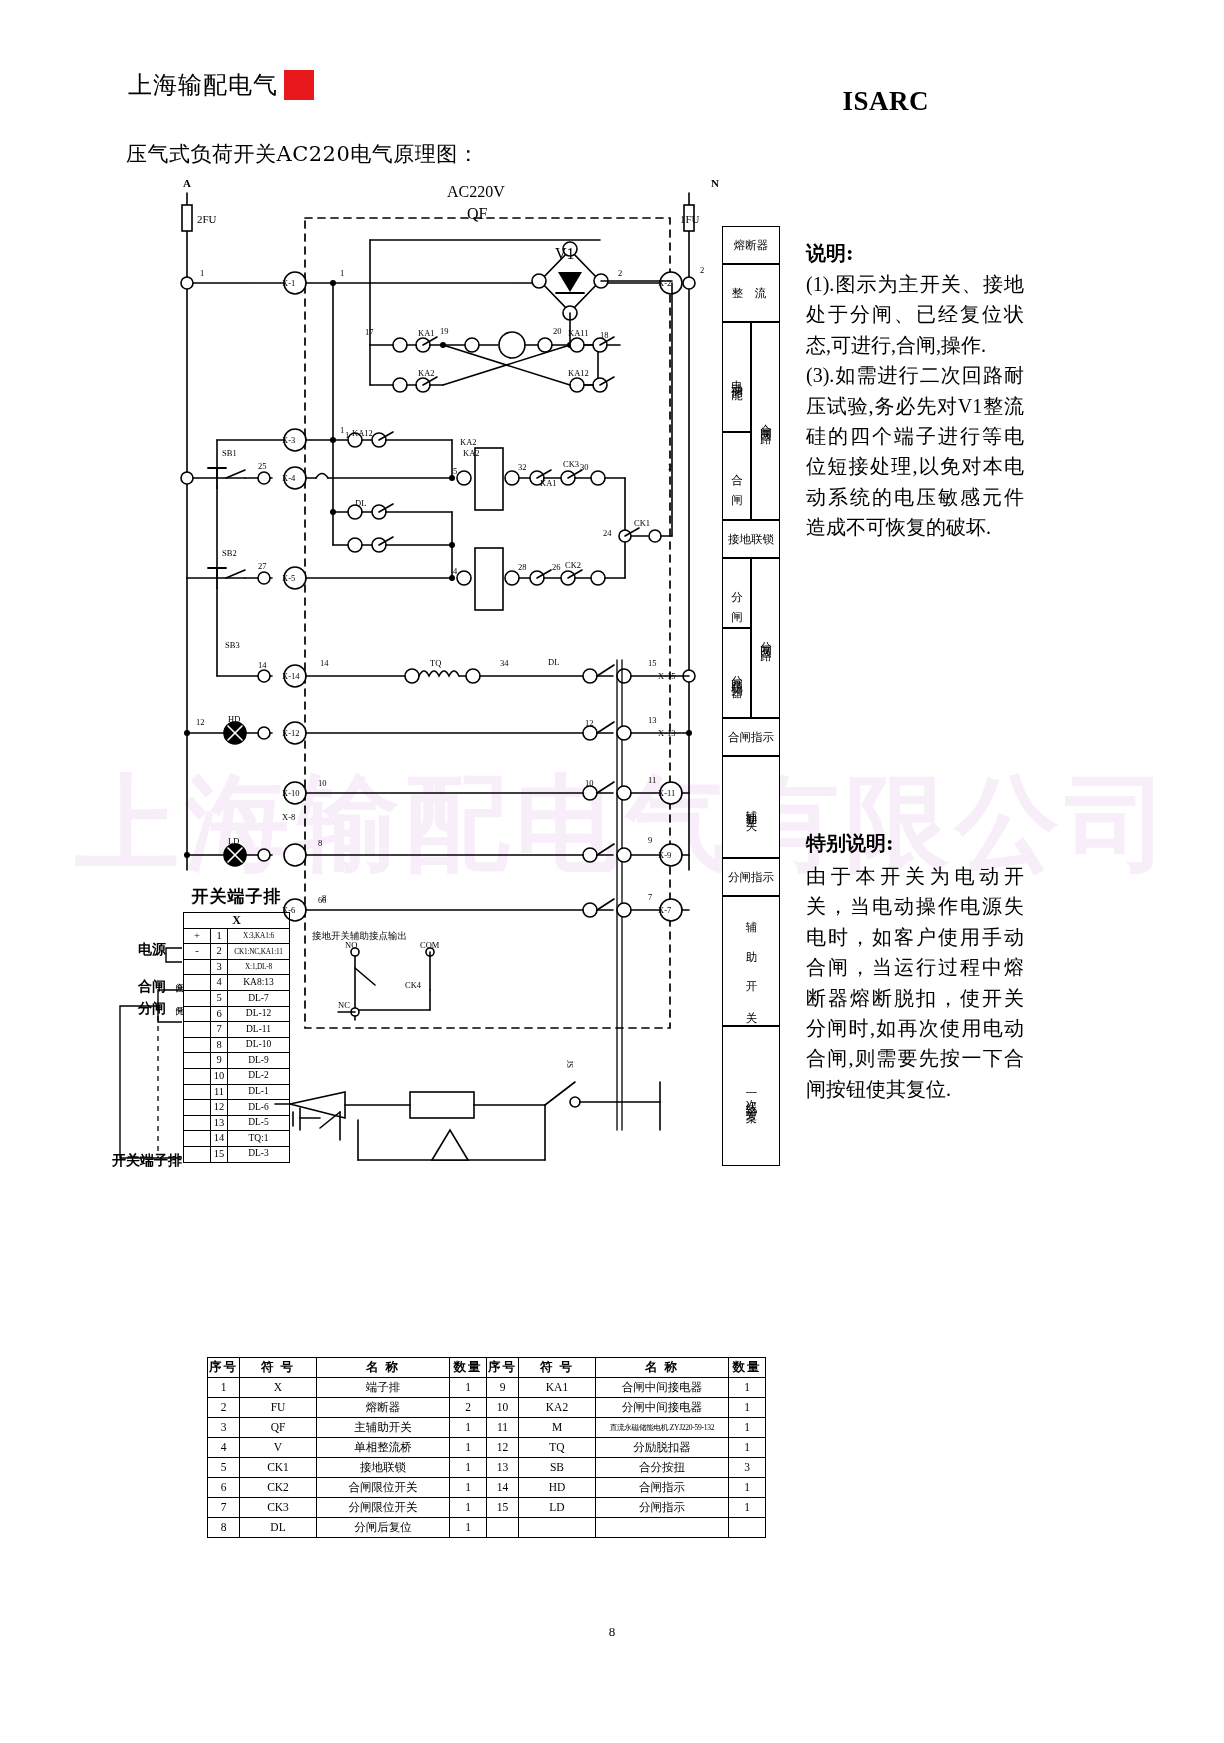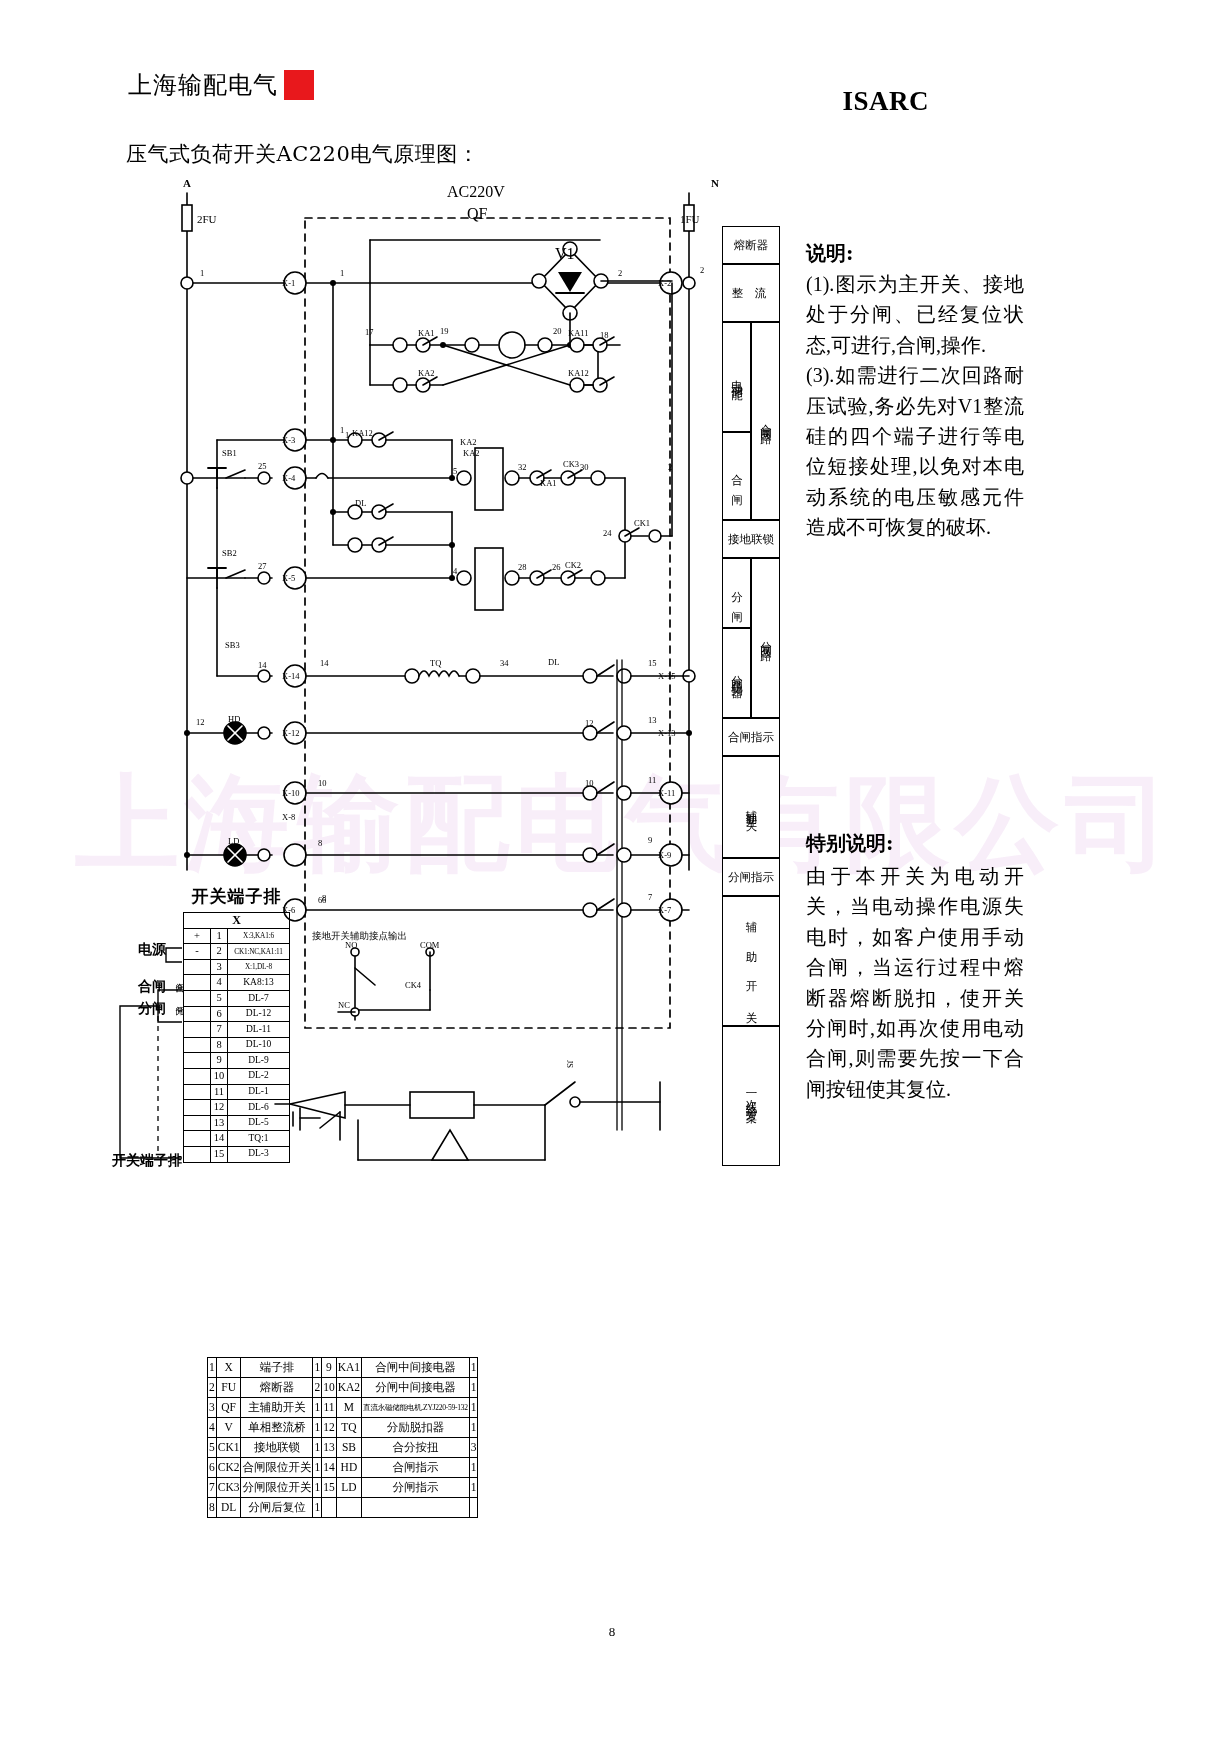--- a/index.html
+++ b/index.html
@@ -514,20 +514,30 @@
     <g fill="none" stroke="#000" stroke-width="1.4">
       <path d="M64 18 L48 18 L48 32 L64 32"></path>
       <path d="M64 60 L40 60 L40 92 L64 92"></path>
       <path d="M40 76 L2 76 L2 228 L64 228"></path>
     </g>
     <path d="M40 76 L40 228" stroke="#000" stroke-width="1.3" stroke-dasharray="5 5" fill="none"></path>
   </svg>
 
   <table id="comp-table">
     <tbody>
+        <tr>
+      <td class="h w-no">序号</td>
+      <td class="h w-sym">符 号</td>
+      <td class="h w-name">名      称</td>
+      <td class="h w-qty">数量</td>
+      <td class="h w-no">序号</td>
+      <td class="h w-sym">符 号</td>
+      <td class="h w-name">名      称</td>
+      <td class="h w-qty">数量</td>
+    </tr>
     <tr>
           <td>1</td>
           <td>X</td>
           <td>端子排</td>
           <td>1</td>
           <td>9</td>
           <td>KA1</td>
           <td>合闸中间接电器</td>
           <td>1</td>
         </tr>

